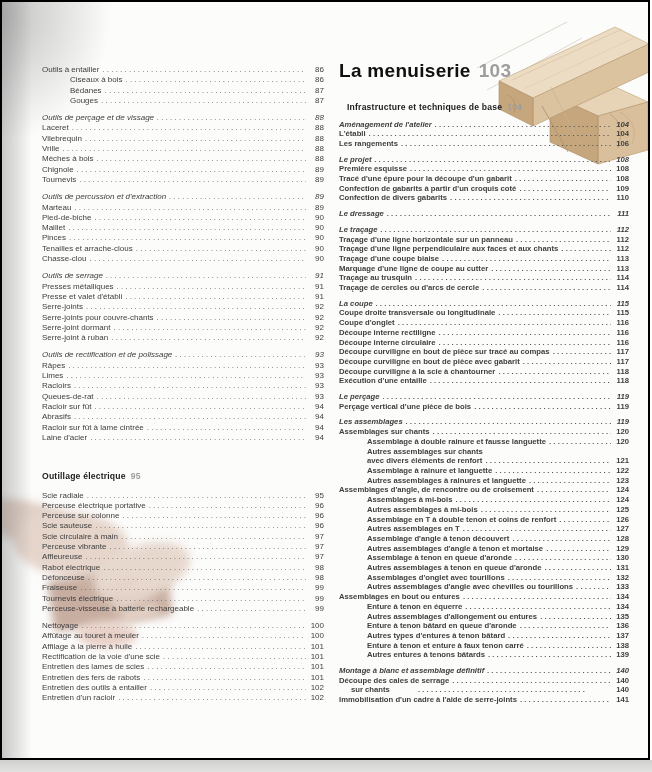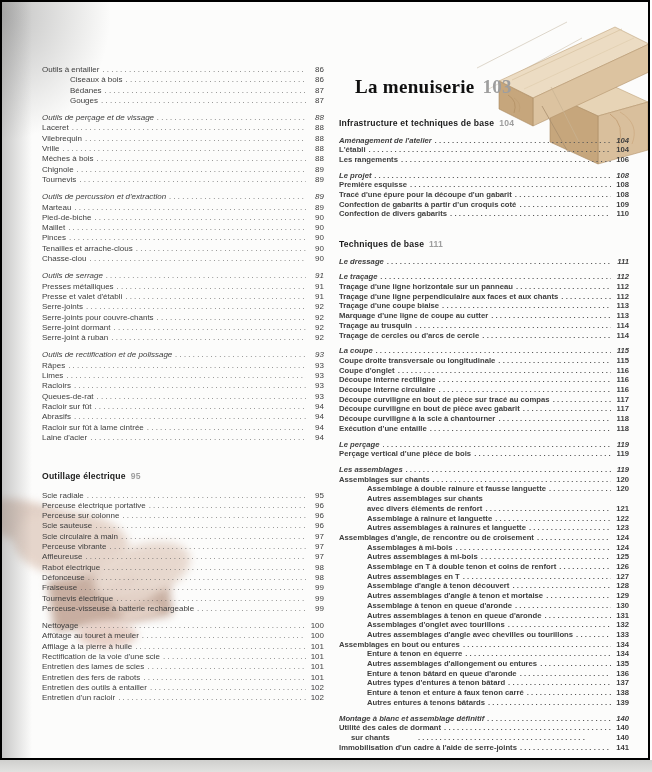--- a/index.html
+++ b/index.html
@@ -65,24 +65,24 @@
   }
   .pg { flex: none; min-width: 16px; text-align: right; }
   .it { font-style: italic; }
   .ind .lbl, .ind { padding-left: 14px; }
   .ind-sm .lbl, .ind-sm { padding-left: 6px; gap: 25px; }
   .sec-heading {
     font-weight: bold; font-size: 8.6px; color: #1c1c1c;
     letter-spacing: .2px; line-height: 10.5px;
     margin: 28px 0 9px 0;
   }
-  .col-right .sec-heading { margin: 20px 0 7px 0; }
+  .col-right .sec-heading { margin: 20px 0 7px 8px; }
   .book-title {
     font-weight: bold; font-size: 19px; line-height: 22px;
-    color: #101010; letter-spacing: .3px; margin: 16px; font-family: Liberation Serif, serif;
+    color: #101010; letter-spacing: .3px; margin: 0;
   }
   .num-gray { color: #9e9e9e; margin-left: 5px; font-weight: bold; }
   .book-title .num-gray { margin-left: 8px; }
 </style>
 </head>
 <body>
 
 <div class="scan">
 
   <svg class="wood-illus" width="182" height="186" viewBox="0 0 182 186">
@@ -447,21 +447,20 @@
           <span class="lbl">Confection de gabarits à partir d'un croquis coté</span>
           <span class="dots">........................................................................................................................</span>
           <span class="pg">109</span>
         </div>
         <div class="row">
           <span class="lbl">Confection de divers gabarits</span>
           <span class="dots">........................................................................................................................</span>
           <span class="pg">110</span>
         </div>
       </div>
-      <div class="sec-heading"><span>Techniques de base</span><span class="num-gray">111</span></div>
       <div class="group">
         <div class="row it">
           <span class="lbl">Le dressage</span>
           <span class="dots">........................................................................................................................</span>
           <span class="pg">111</span>
         </div>
       </div>
       <div class="group">
         <div class="row it">
           <span class="lbl">Le traçage</span>
@@ -683,21 +682,21 @@
           <span class="pg">139</span>
         </div>
       </div>
       <div class="group">
         <div class="row it">
           <span class="lbl">Montage à blanc et assemblage définitif</span>
           <span class="dots">........................................................................................................................</span>
           <span class="pg">140</span>
         </div>
         <div class="row">
-          <span class="lbl">Utilité des cales de dormant</span>
+          <span class="lbl">Découpe des cales de serrage</span>
           <span class="dots">........................................................................................................................</span>
           <span class="pg">140</span>
         </div>
         <div class="row ind-sm">
           <span class="lbl">sur chants</span>
           <span class="dots">........................................................................................................................</span>
           <span class="pg">140</span>
         </div>
         <div class="row">
           <span class="lbl">Immobilisation d'un cadre à l'aide de serre-joints</span>

